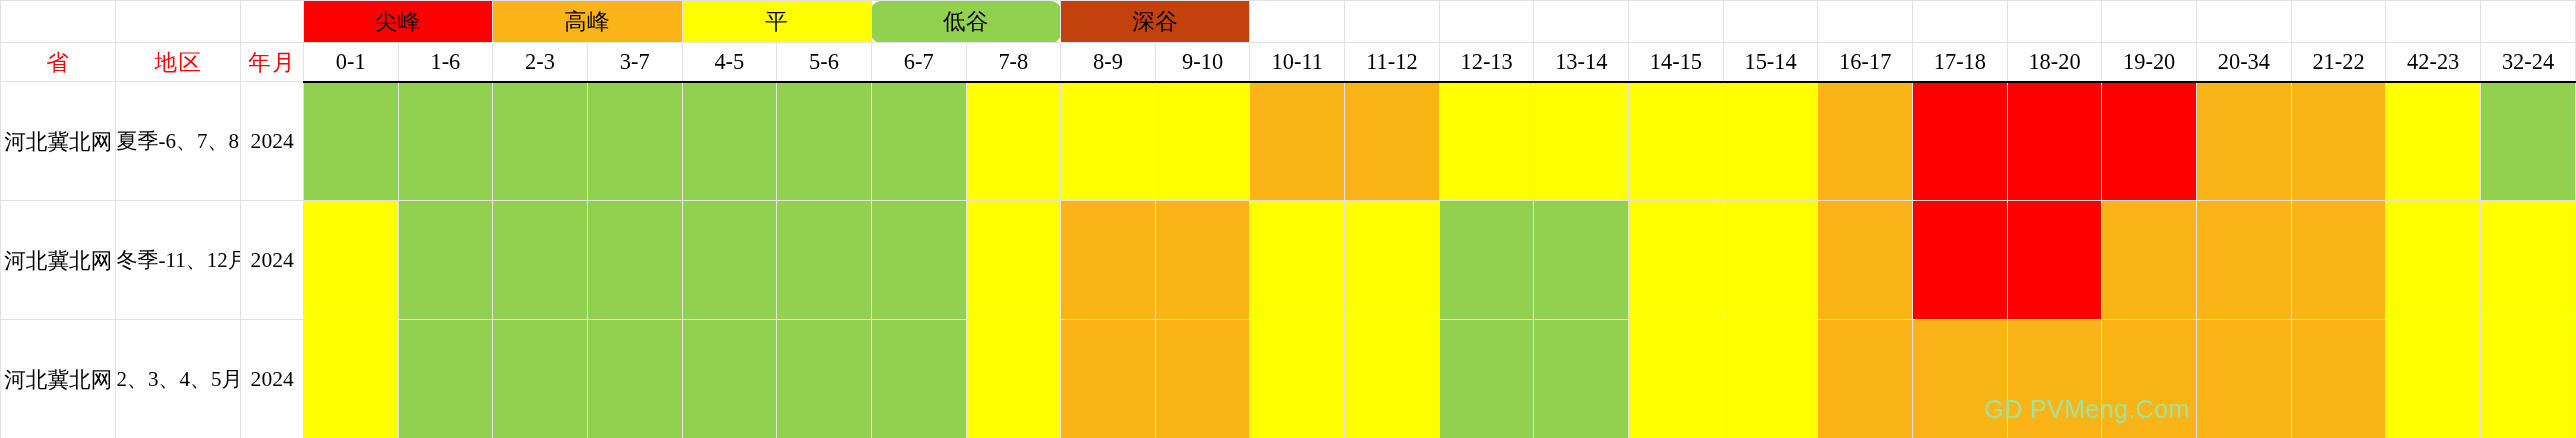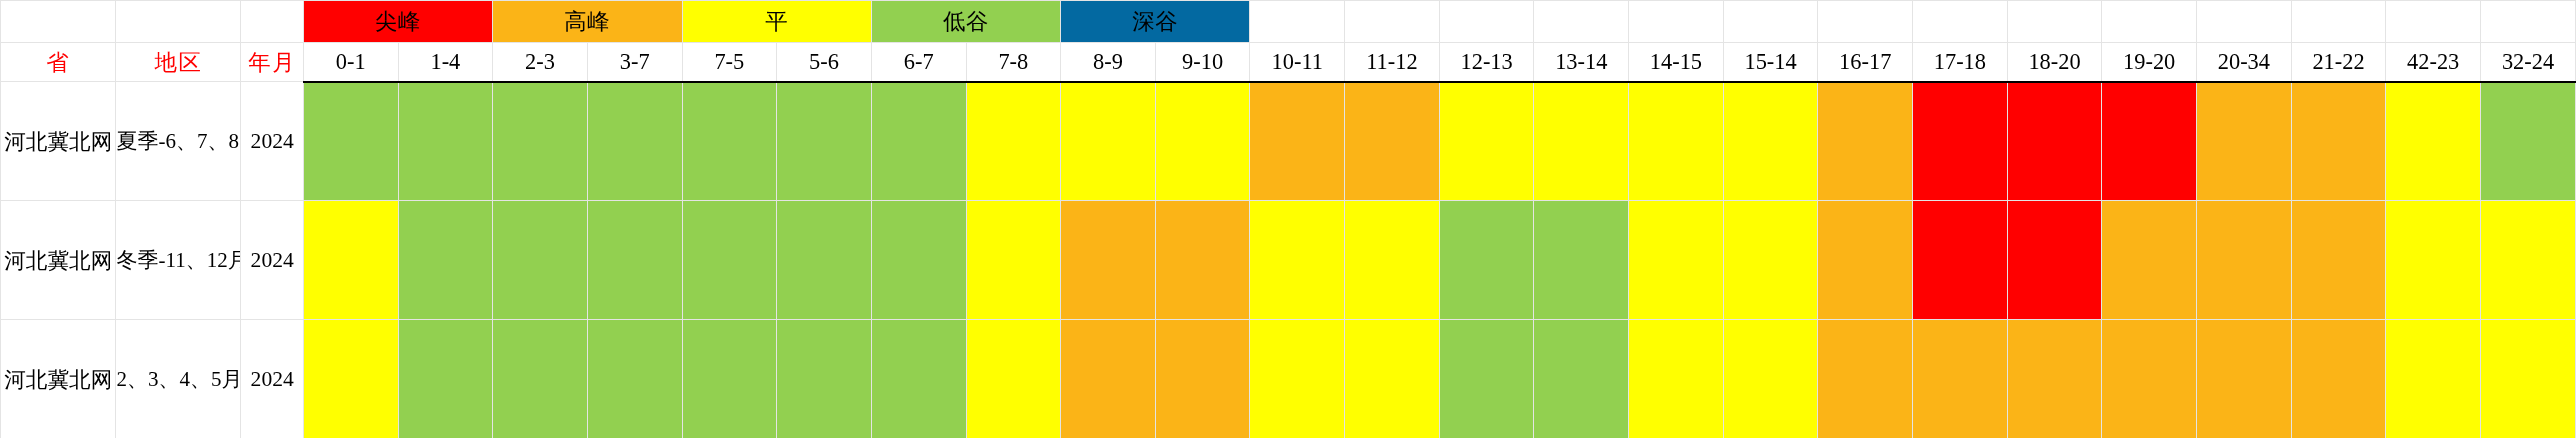--- a/index.html
+++ b/index.html
@@ -124,46 +124,46 @@
         <col style="width: 50px;">
       </colgroup>
     <tbody>
       <tr class="legend-row" id="legend-row">
           <td class="blank-cell"></td>
           <td class="blank-cell"></td>
           <td class="blank-cell"></td>
           <td class="legend-cell" colspan="2" style="background: rgb(255, 0, 0);">尖峰</td>
           <td class="legend-cell" colspan="2" style="background: rgb(251, 180, 23);">高峰</td>
           <td class="legend-cell" colspan="2" style="background: rgb(255, 255, 0);">平</td>
-          <td class="legend-cell" colspan="2" style="background: rgb(146, 208, 80);">低谷</td>
-          <td class="legend-cell" colspan="2" style="background: #0369a1;">深谷</td>
+          <td class="legend-cell" colspan="2" style="background: rgb(146, 208, 80); border-radius: 10px;">低谷</td>
+          <td class="legend-cell" colspan="2" style="background: #c2410c;">深谷</td>
           <td class="blank-cell"></td>
           <td class="blank-cell"></td>
           <td class="blank-cell"></td>
           <td class="blank-cell"></td>
           <td class="blank-cell"></td>
           <td class="blank-cell"></td>
           <td class="blank-cell"></td>
           <td class="blank-cell"></td>
           <td class="blank-cell"></td>
           <td class="blank-cell"></td>
           <td class="blank-cell"></td>
           <td class="blank-cell"></td>
           <td class="blank-cell"></td>
           <td class="blank-cell"></td>
         </tr>
       <tr class="header-row" id="header-row">
           <td class="meta-head">省</td>
           <td class="meta-head">地区</td>
           <td class="meta-head">年月</td>
           <td class="hour-head">0-1</td>
-          <td class="hour-head">1-4</td>
+          <td class="hour-head">1-6</td>
           <td class="hour-head">2-3</td>
           <td class="hour-head">3-7</td>
-          <td class="hour-head">7-5</td>
+          <td class="hour-head">4-5</td>
           <td class="hour-head">5-6</td>
           <td class="hour-head">6-7</td>
           <td class="hour-head">7-8</td>
           <td class="hour-head">8-9</td>
           <td class="hour-head">9-10</td>
           <td class="hour-head">10-11</td>
           <td class="hour-head">11-12</td>
           <td class="hour-head">12-13</td>
           <td class="hour-head">13-14</td>
           <td class="hour-head">14-15</td>
@@ -261,14 +261,15 @@
           <td class="val botedge" style="background: rgb(251, 180, 23);"></td>
           <td class="val botedge" style="background: rgb(251, 180, 23);"></td>
           <td class="val botedge" style="background: rgb(251, 180, 23);"></td>
           <td class="val botedge" style="background: rgb(251, 180, 23);"></td>
           <td class="val botedge" style="background: rgb(251, 180, 23);"></td>
           <td class="val botedge" style="background: rgb(255, 255, 0);"></td>
           <td class="val botedge" style="background: rgb(255, 255, 0);"></td>
         </tr>
       </tbody>
   </table>
+  <div class="watermark">GD PVMeng.Com</div>
 </div>
 
 
 </body></html>

